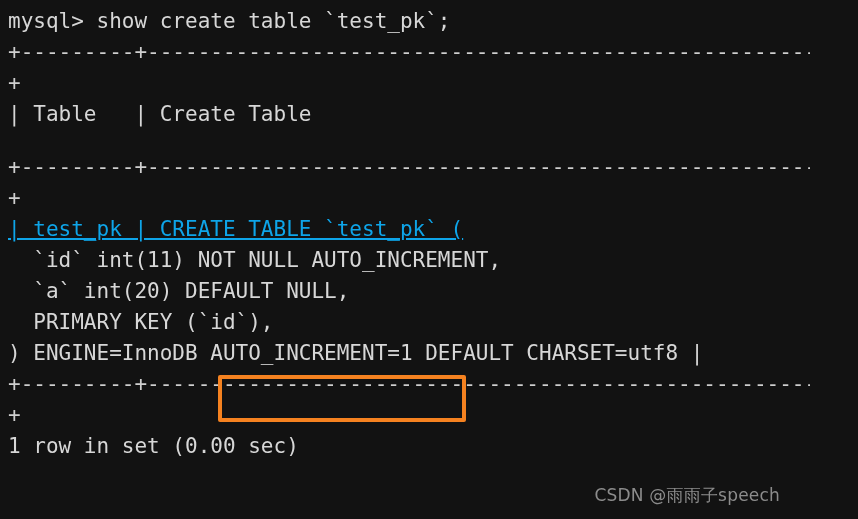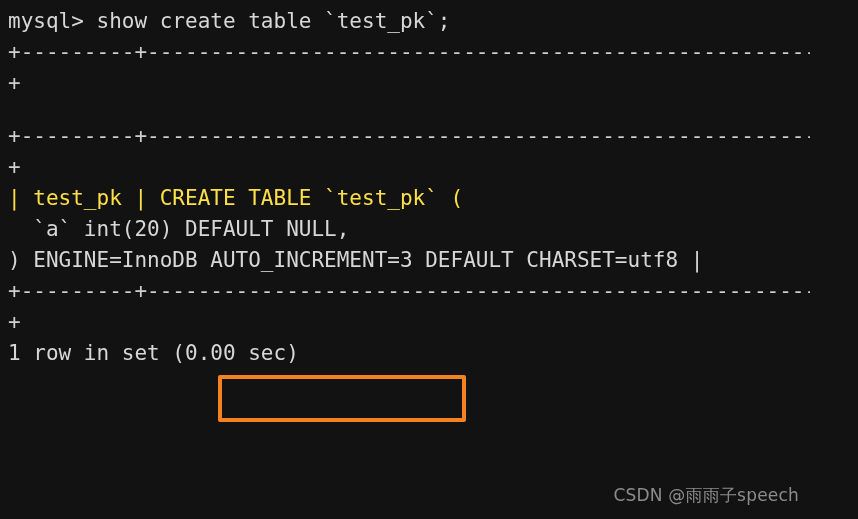--- a/index.html
+++ b/index.html
@@ -59,50 +59,53 @@
     top: 375px;
     width: 248px;
     height: 47px;
     border: 4px solid #f58220;
     border-radius: 2px;
     box-sizing: border-box;
     pointer-events: none;
   }
   #watermark {
     position: absolute;
-    right: 11px;
+    right: 30px;
     bottom: 12px;
     color: #8c8c8c;
     font-size: 17px;
     font-family: "DejaVu Sans", "Liberation Sans", sans-serif;
     letter-spacing: 0.2px;
     white-space: nowrap;
   }
 </style>
 </head>
 <body style="background: rgb(18, 18, 18);">
 
 <div id="terminal" style="background: rgb(18, 18, 18);">
 
   <div class="line" style="color: rgb(215, 215, 215);">mysql&gt; show create table `test_pk`;</div>
 
   <div class="rule-wrap">
     <div class="rule-text">+---------+------------------------------------------------------------------------------------------------------------------------------+</div>
   </div>
 
+  <div class="line" style="color: rgb(215, 215, 215);">| Table   | Create Table</div>
 
   <div class="spacer-gap"></div>
 
   <div class="rule-wrap">
     <div class="rule-text">+---------+------------------------------------------------------------------------------------------------------------------------------+</div>
   </div>
 
-  <div class="line" style="color: #fde047;">| test_pk | CREATE TABLE `test_pk` (</div>
+  <div class="line" style="color: #0ea5e9; text-decoration: underline;">| test_pk | CREATE TABLE `test_pk` (</div>
+  <div class="line" style="color: rgb(215, 215, 215);">  `id` int(11) NOT NULL AUTO_INCREMENT,</div>
   <div class="line" style="color: rgb(215, 215, 215);">  `a` int(20) DEFAULT NULL,</div>
-  <div class="line" style="color: rgb(215, 215, 215);">) ENGINE=InnoDB AUTO_INCREMENT=3 DEFAULT CHARSET=utf8 |</div>
+  <div class="line" style="color: rgb(215, 215, 215);">  PRIMARY KEY (`id`),</div>
+  <div class="line" style="color: rgb(215, 215, 215);">) ENGINE=InnoDB AUTO_INCREMENT=1 DEFAULT CHARSET=utf8 |</div>
 
   <div class="rule-wrap">
     <div class="rule-text">+---------+------------------------------------------------------------------------------------------------------------------------------+</div>
   </div>
 
   <div class="line" style="color: rgb(215, 215, 215);">1 row in set (0.00 sec)</div>
 
   <div id="highlight-box" style="border-color: rgb(245, 130, 32);"></div>
 
   <div id="watermark" style="color: rgb(140, 140, 140);">CSDN @雨雨子speech</div>

